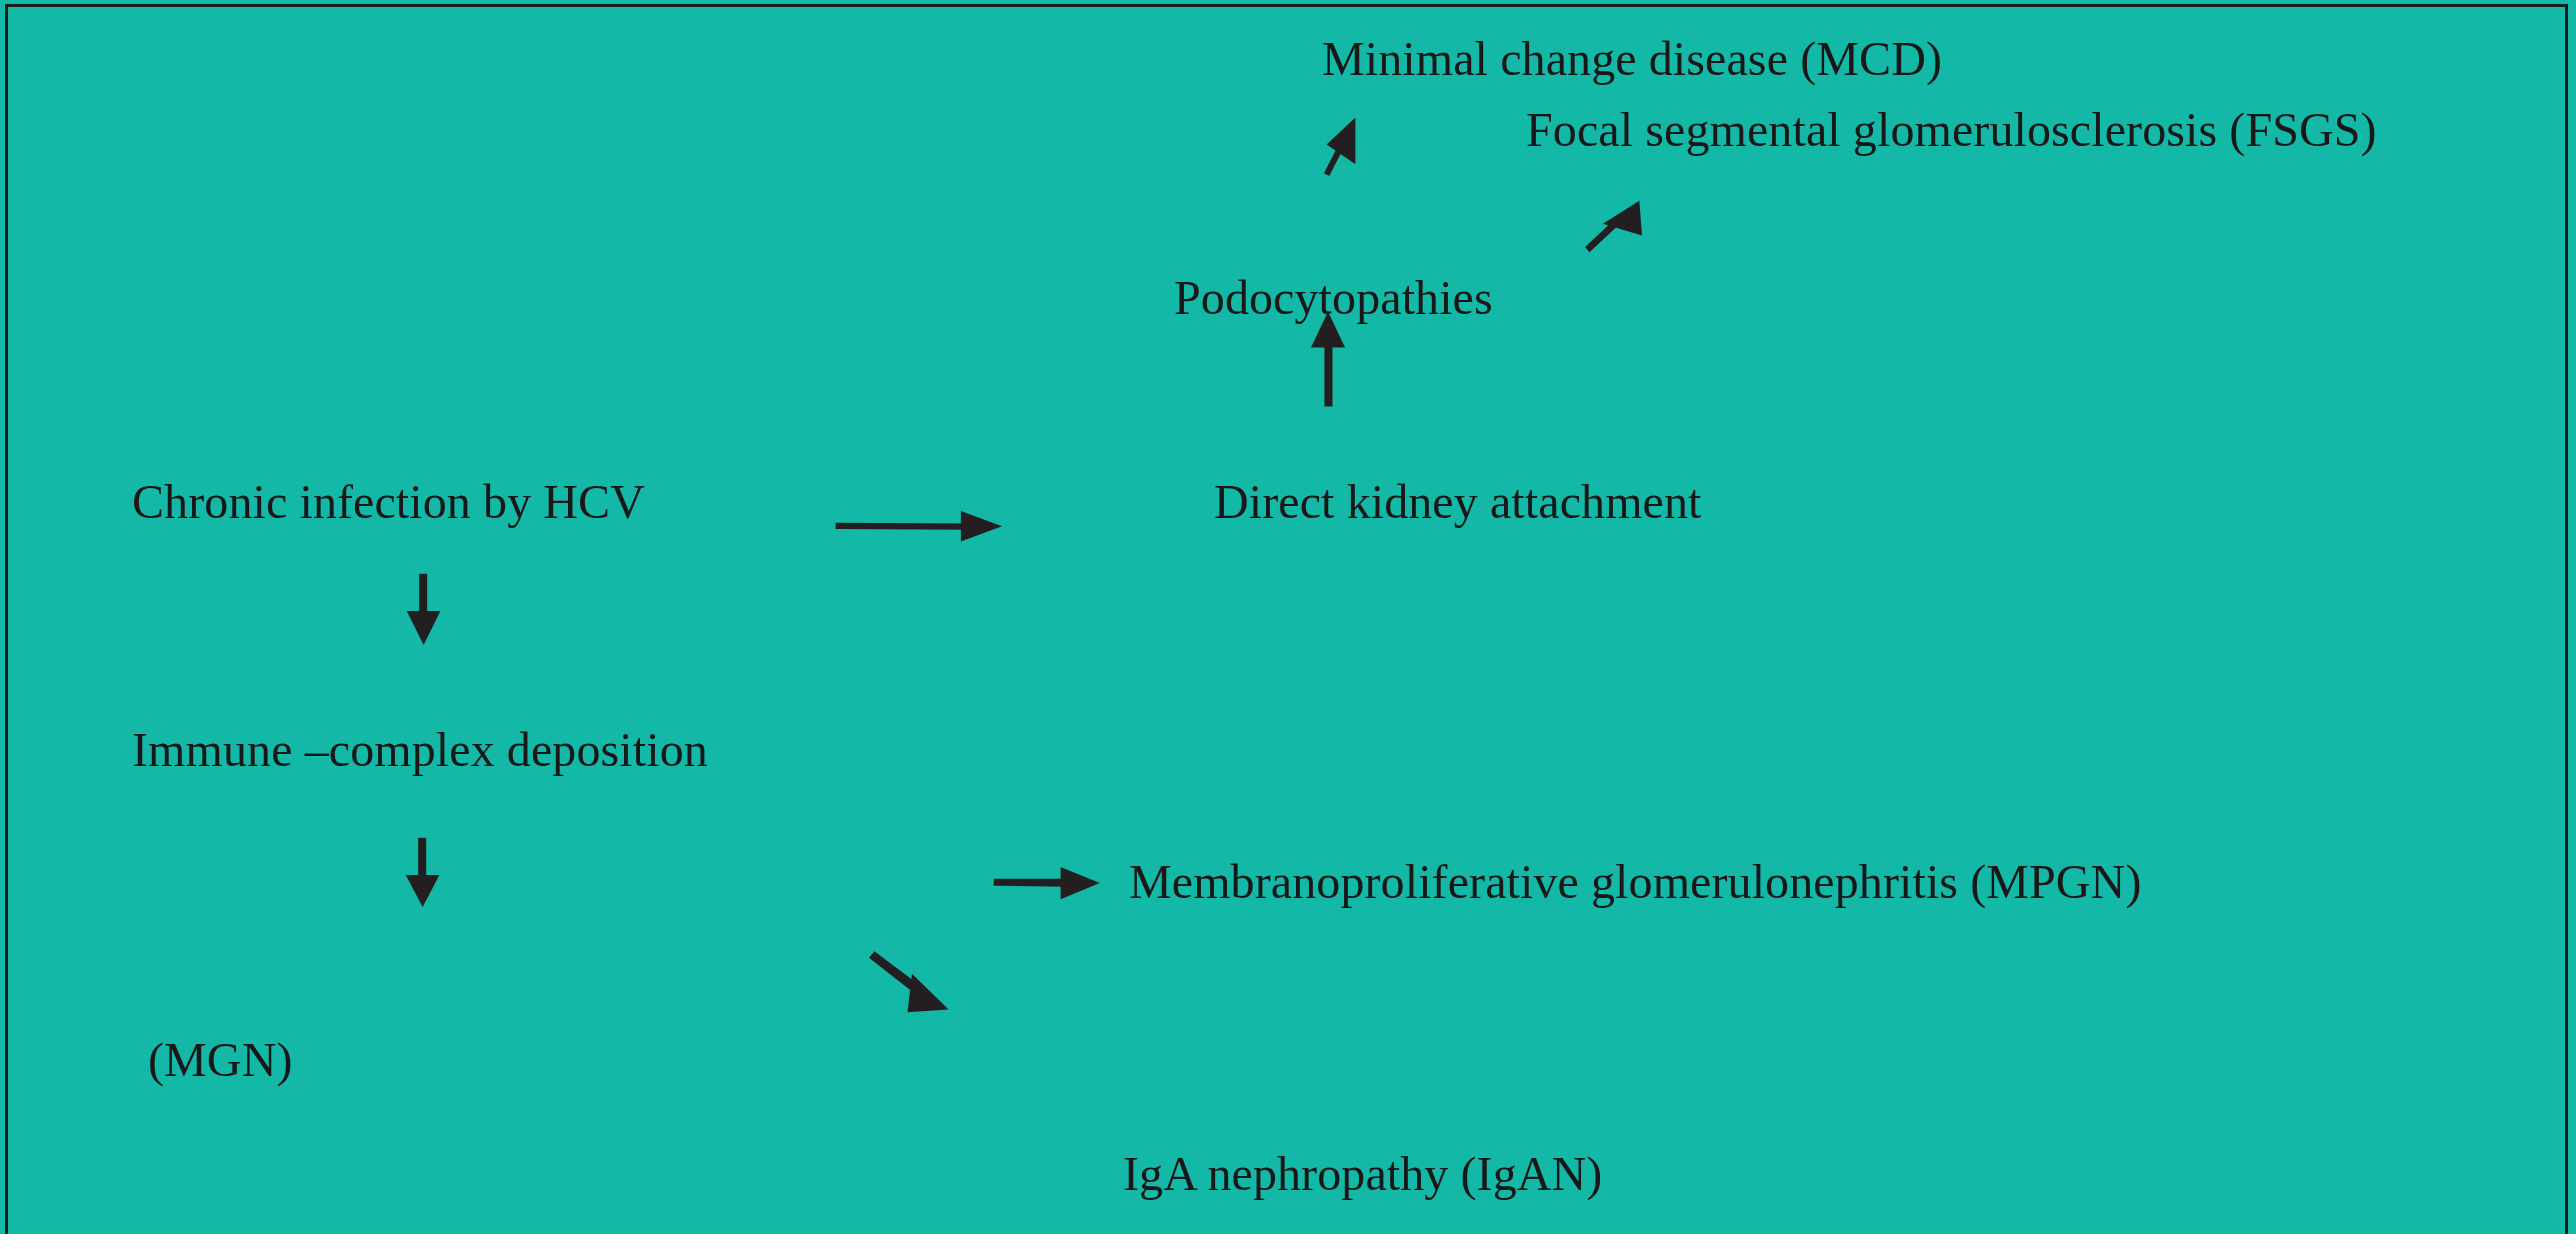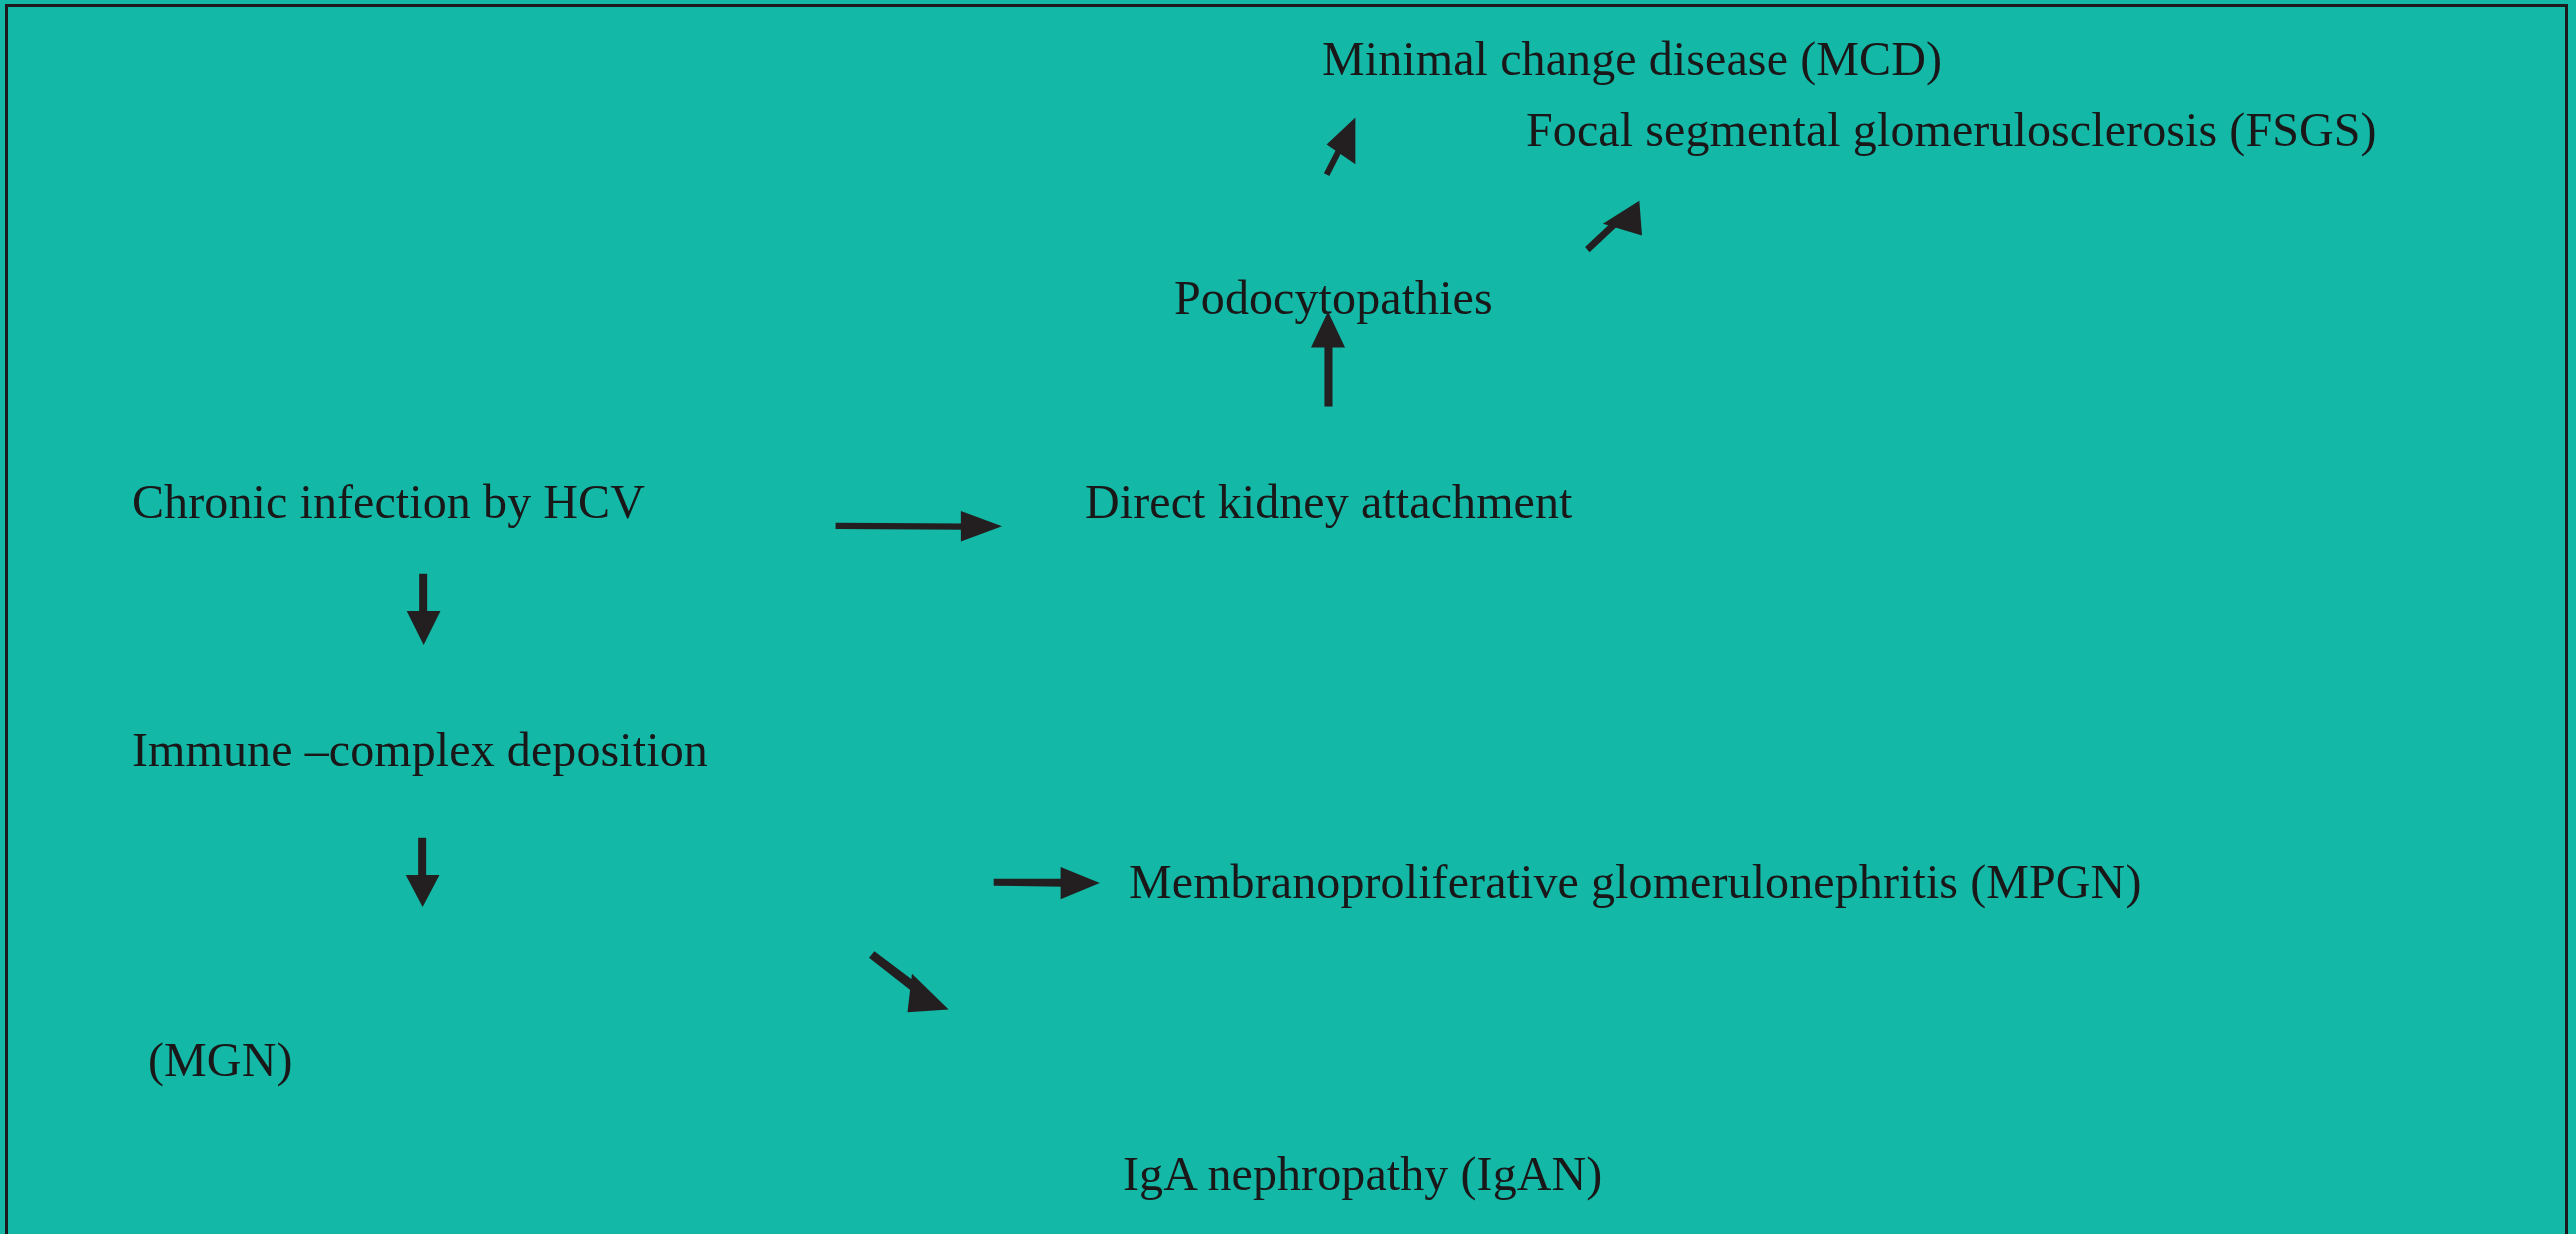--- a/index.html
+++ b/index.html
@@ -47,21 +47,21 @@
   <div id="frame"></div>
 
   <div class="node" style="left:1322px; top:29px;">Minimal change disease (MCD)</div>
 
   <div class="node" style="left:1526px; top:100px;text-align:center;">Focal segmental glomerulosclerosis (FSGS)</div>
 
   <div class="node" style="left:1174px; top:224px;margin-top:44px;">Podocytopathies</div>
 
   <div class="node" style="left:132px; top:472px;">Chronic infection by HCV</div>
 
-  <div class="node" style="left:1085px; top:472px;">Direct kidney attachment</div>
+  <div class="node" style="left:1214px; top:472px;">Direct kidney attachment</div>
 
   <div class="node" style="left:132px; top:720px;">Immune –complex deposition</div>
 
   <div class="node" style="left:1129px; top:844px;margin-top:8px;">Membranoproliferative glomerulonephritis (MPGN)</div>
 
 
   <div class="node" style="left:148px; top:1030px;text-align:right;">(MGN)</div>
 
   <div class="node" style="left:1123px; top:1144px;">IgA nephropathy (IgAN)</div>
 

